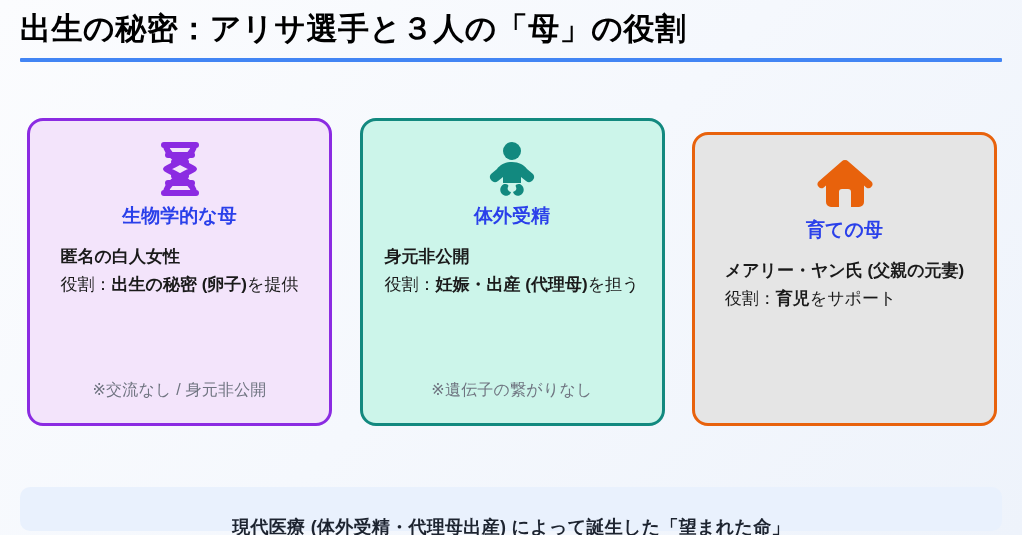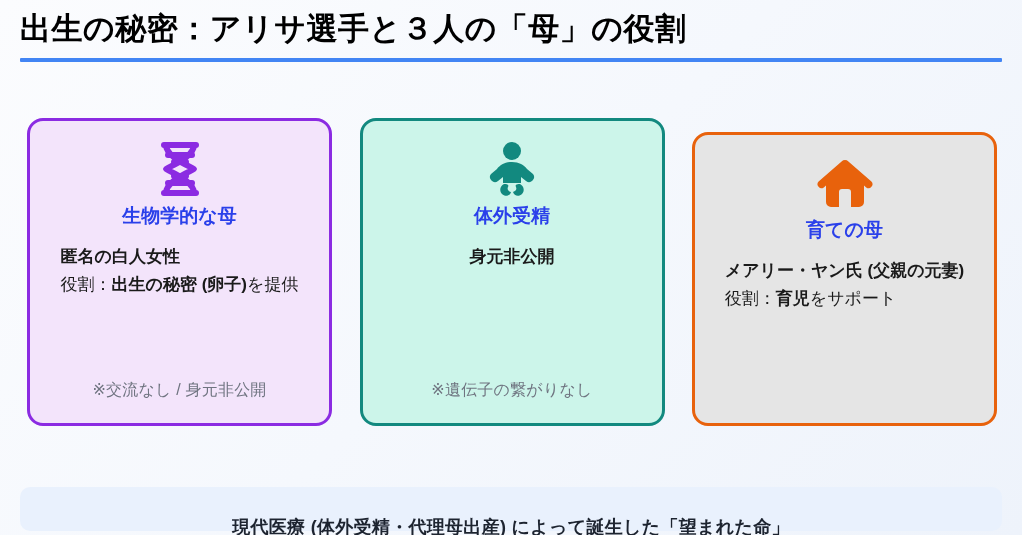--- a/index.html
+++ b/index.html
@@ -175,20 +175,21 @@
           <circle cx="28" cy="11" r="9"></circle>
           <path d="M28 22 c-7 0 -12 3 -15 7 l-6 5 a5 5 0 0 0 7 7 l5 -4 v6 h18 v-6 l5 4 a5 5 0 0 0 7 -7 l-6 -5 c-3 -4 -8 -7 -15 -7 z"></path>
           <path d="M20 44 c-4 2 -5 7 -2 10 c3 3 8 2 9 -2 c-3 -1 -4 -3 -3 -5 c1 -2 0 -3 -4 -3 z"></path>
           <path d="M36 44 c4 2 5 7 2 10 c-3 3 -8 2 -9 -2 c3 -1 4 -3 3 -5 c-1 -2 0 -3 4 -3 z"></path>
         </g>
       </svg>
     </div>
     <div class="card-heading">体外受精</div>
     <div class="card-body">
       <span class="card-person">身元非公開</span>
+      <span class="card-role"><span>役割：</span><b>妊娠・出産 (代理母)</b><span>を担う</span></span>
     </div>
     <div class="card-note">※遺伝子の繋がりなし</div>
   </div>
 
   <div class="card orange">
     <div class="card-icon">
       <svg width="60" height="58" viewBox="0 0 60 58" aria-hidden="true">
         <g fill="#e8620c">
           <path d="M30 6 a5 5 0 0 0 -3.4 1.4 L3.6 27.5 a4 4 0 0 0 5.2 6 L11 31.6 V48 a5 5 0 0 0 5 5 h8 V38 a3 3 0 0 1 3 -3 h6 a3 3 0 0 1 3 3 v15 h8 a5 5 0 0 0 5 -5 V31.6 l2.2 1.9 a4 4 0 0 0 5.2 -6 L33.4 7.4 A5 5 0 0 0 30 6 z"></path>
         </g>

